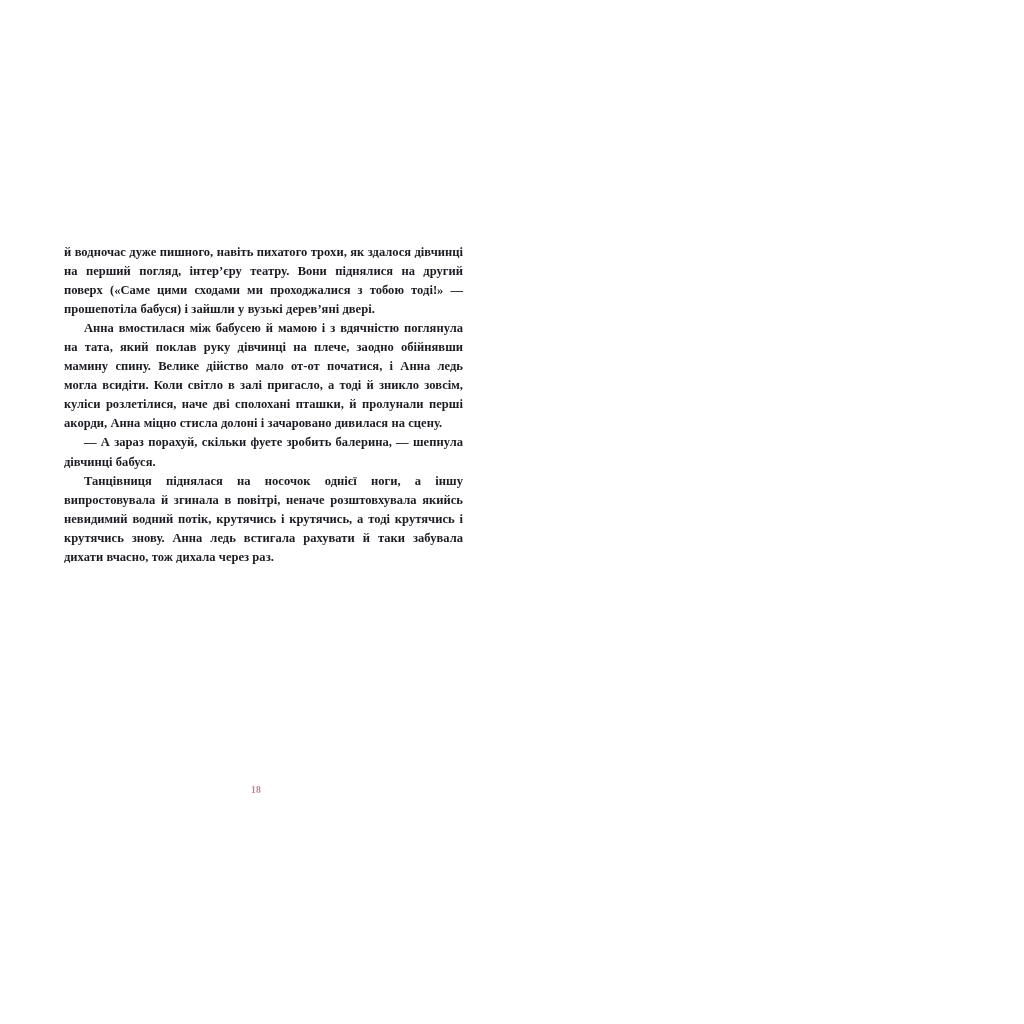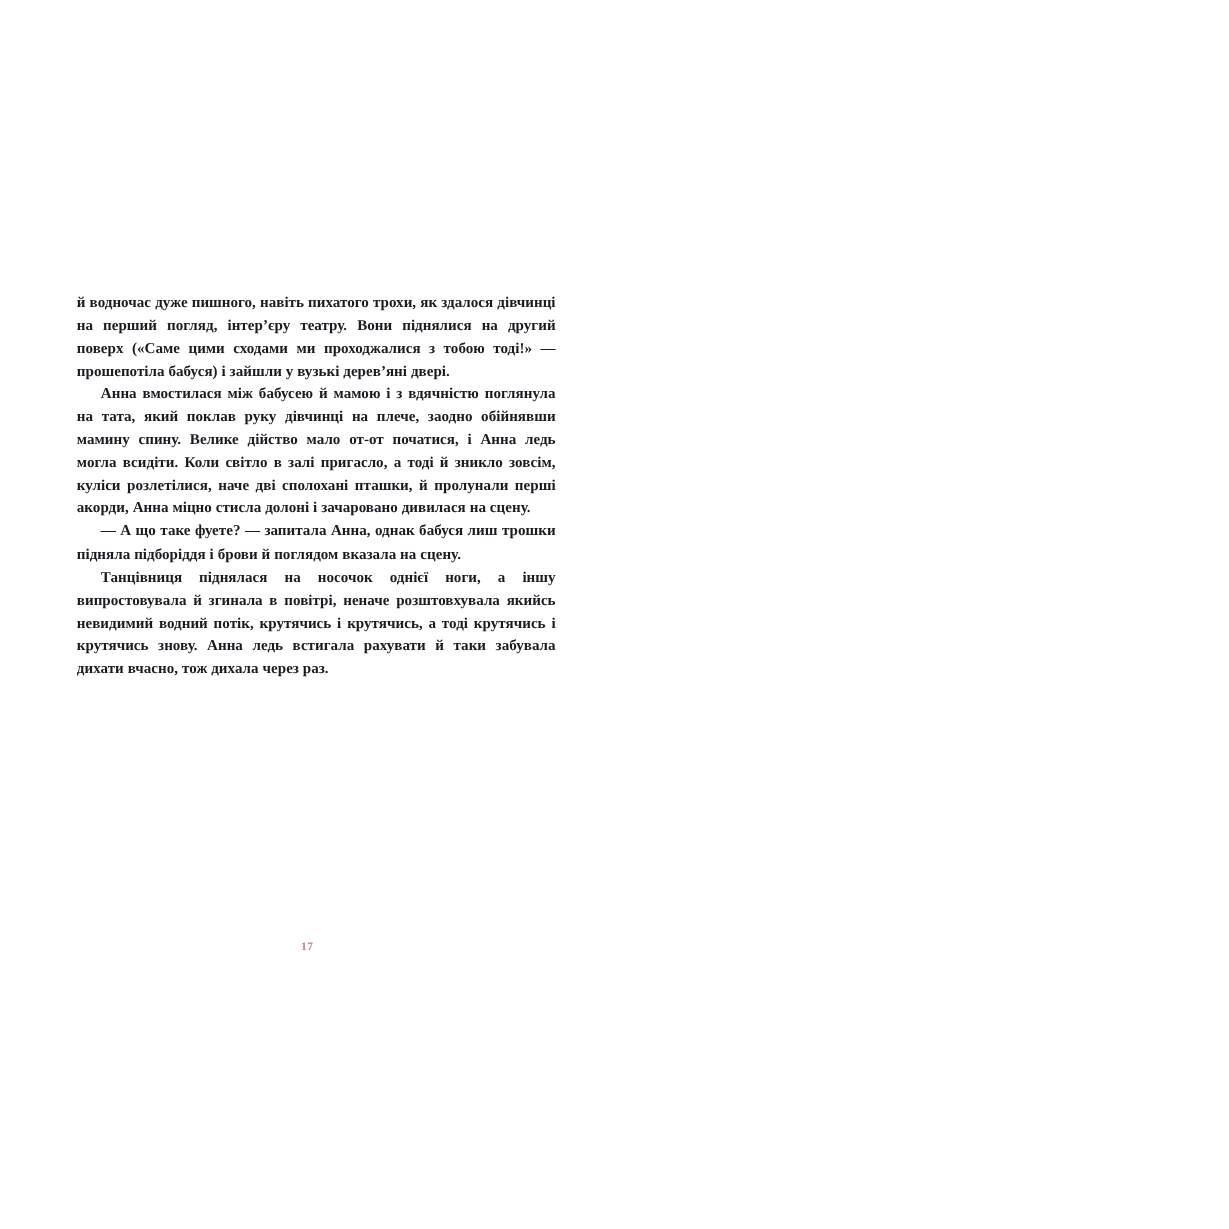--- a/index.html
+++ b/index.html
@@ -75,24 +75,24 @@
 </style>
 </head>
 <body>
 
 <div id="spread">
 
   <div class="page" id="page-left">
     <div class="textblock" id="block-left">
       <p class="para noindent">й водночас дуже пишного, навіть пихатого трохи, як здалося дівчинці на перший погляд, інтер’єру театру. Вони піднялися на другий поверх («Саме цими сходами ми проходжалися з тобою тоді!» — прошепотіла бабуся) і зайшли у вузькі дерев’яні двері.</p>
       <p class="para">Анна вмостилася між бабусею й мамою і з вдячністю поглянула на тата, який поклав руку дівчинці на плече, заодно обійнявши мамину спину. Велике дійство мало от-от початися, і Анна ледь могла всидіти. Коли світло в залі пригасло, а тоді й зникло зовсім, куліси розлетілися, наче дві сполохані пташки, й пролунали перші акорди, Анна міцно стисла долоні і зачаровано дивилася на сцену.</p>
-      <p class="para">— А що таке фуете? — запитала Анна, однак бабуся лиш трошки підняла підборіддя і брови й поглядом вказала на сцену.</p>
+      <p class="para">— А зараз порахуй, скільки фуете зробить балерина, — шепнула дівчинці бабуся.</p>
       <p class="para">Танцівниця піднялася на носочок однієї ноги, а іншу випростовувала й згинала в повітрі, неначе розштовхувала якийсь невидимий водний потік, крутячись і крутячись, а тоді крутячись і крутячись знову. Анна ледь встигала рахувати й таки забувала дихати вчасно, тож дихала через раз.</p>
     </div>
-    <div class="folio" id="folio-left">17</div>
+    <div class="folio" id="folio-left">18</div>
   </div>
 
   <div class="page" id="page-right">
     
     
   </div>
 
 </div>
 
 </body></html>

